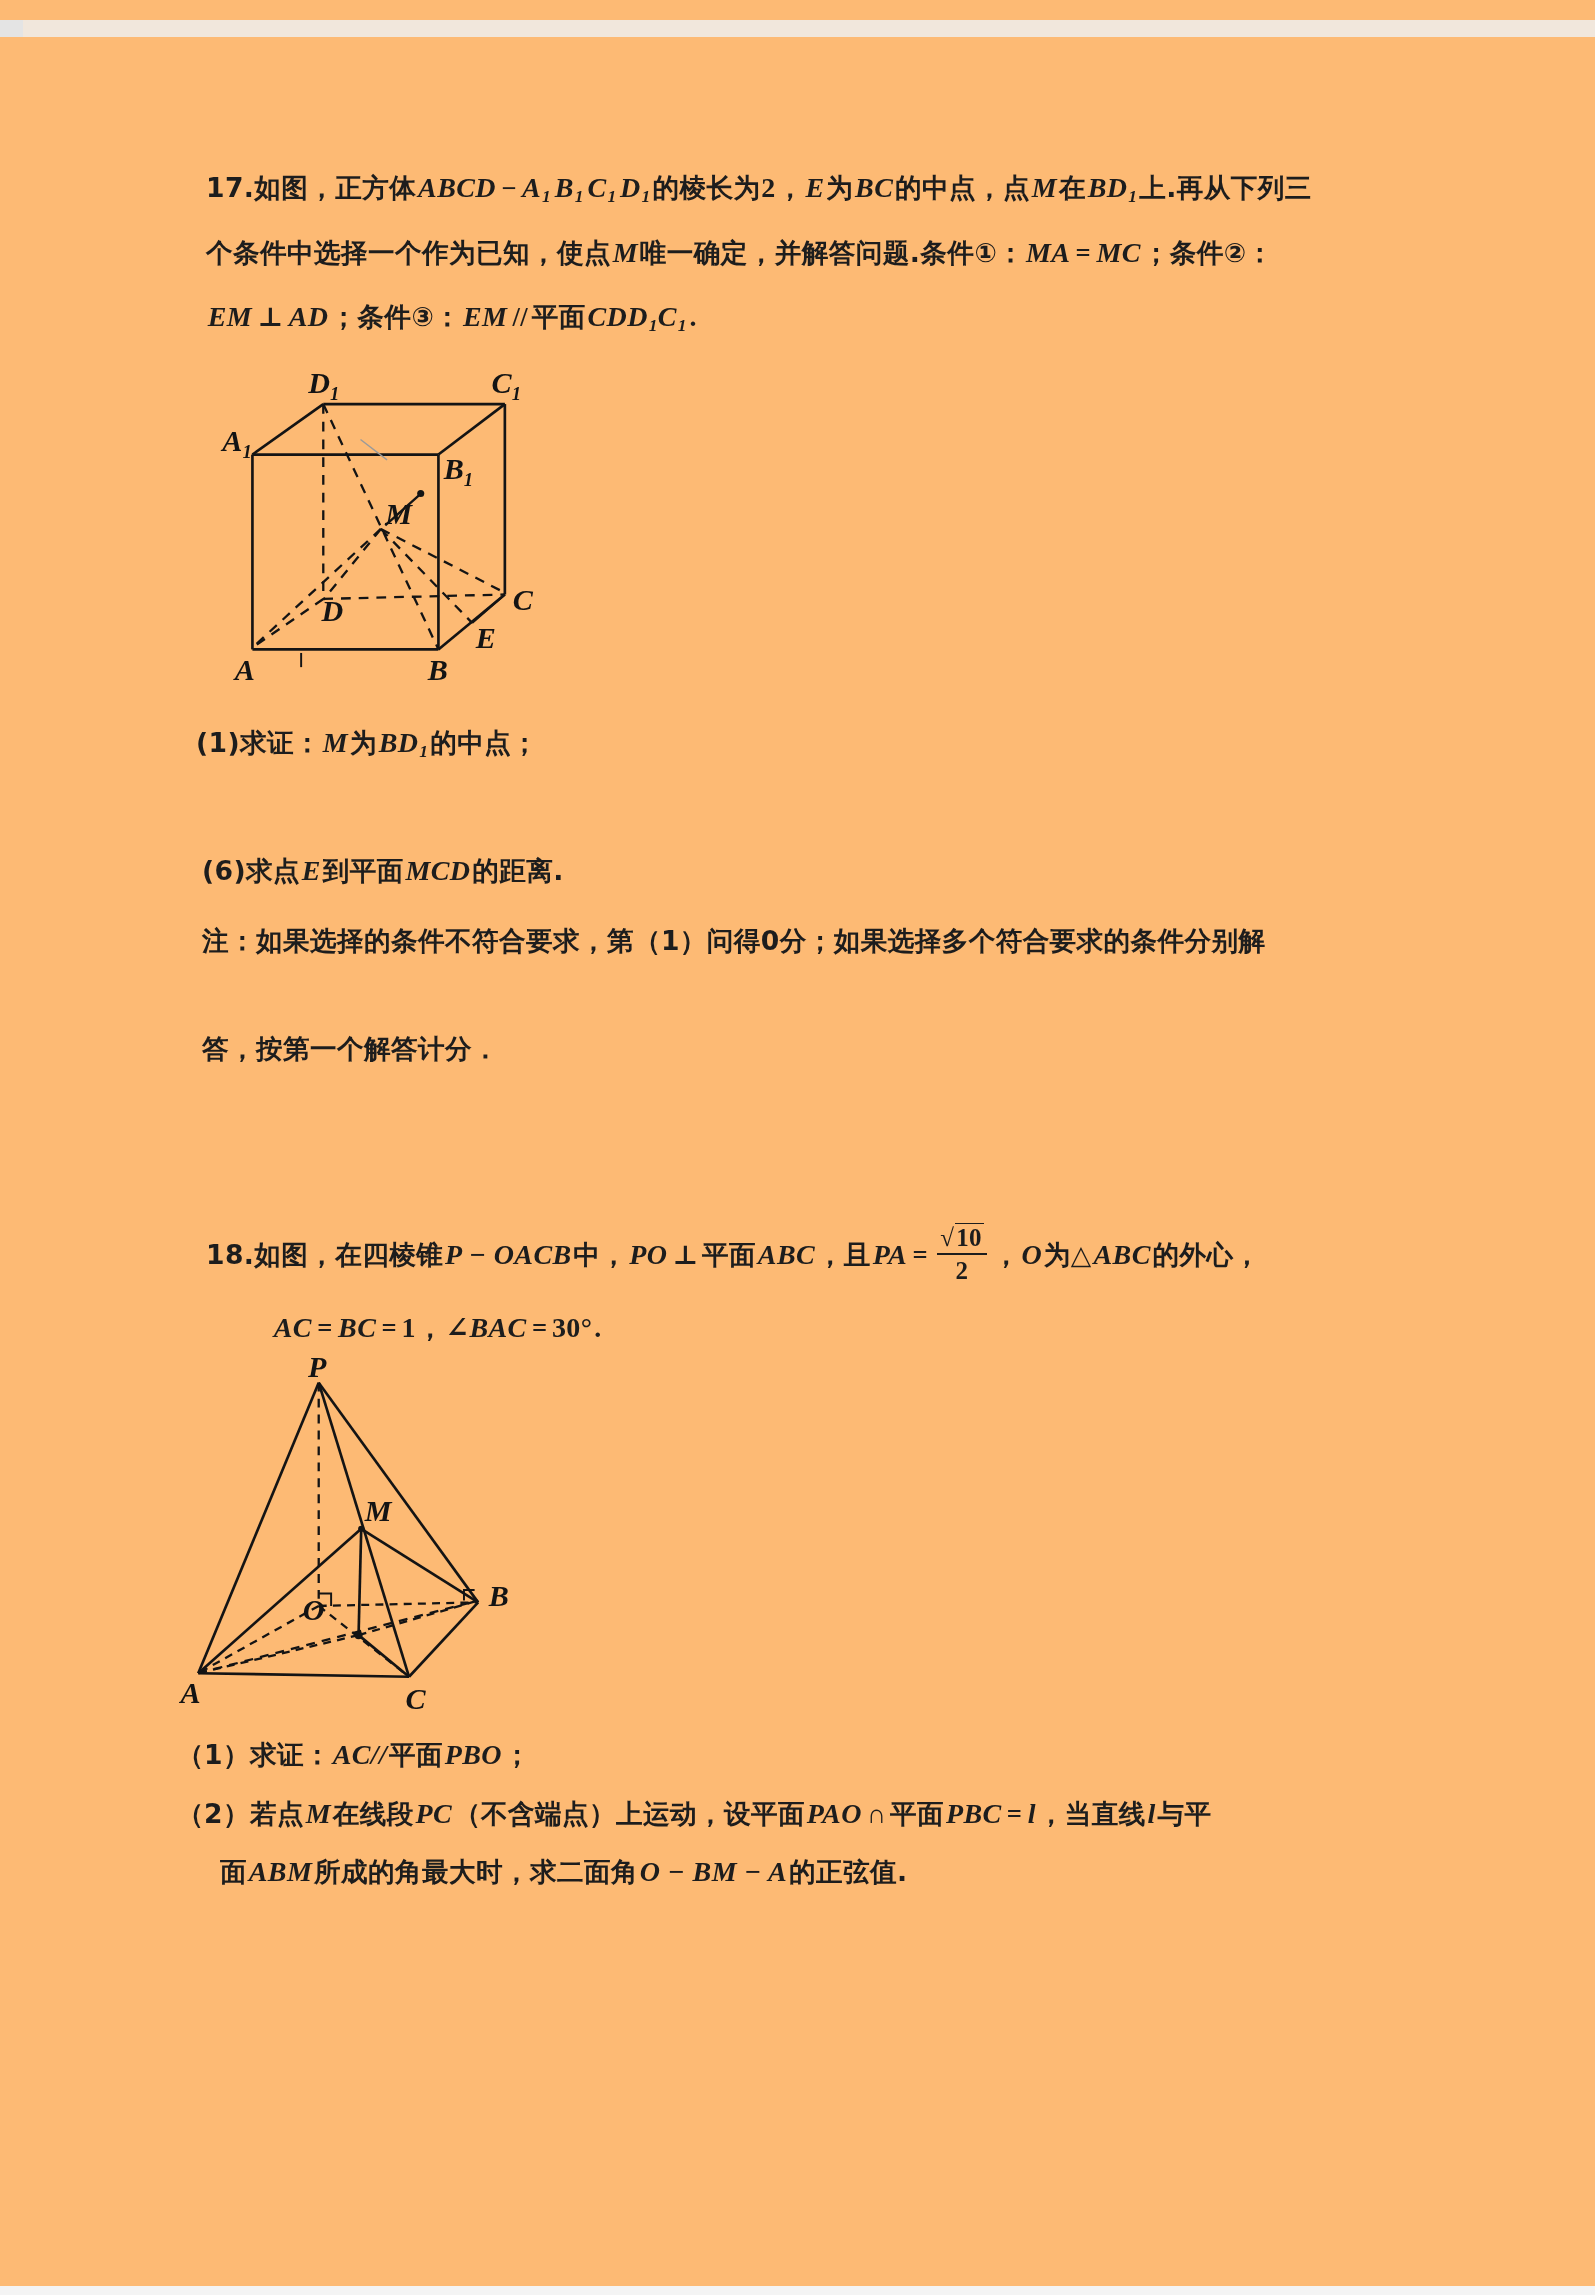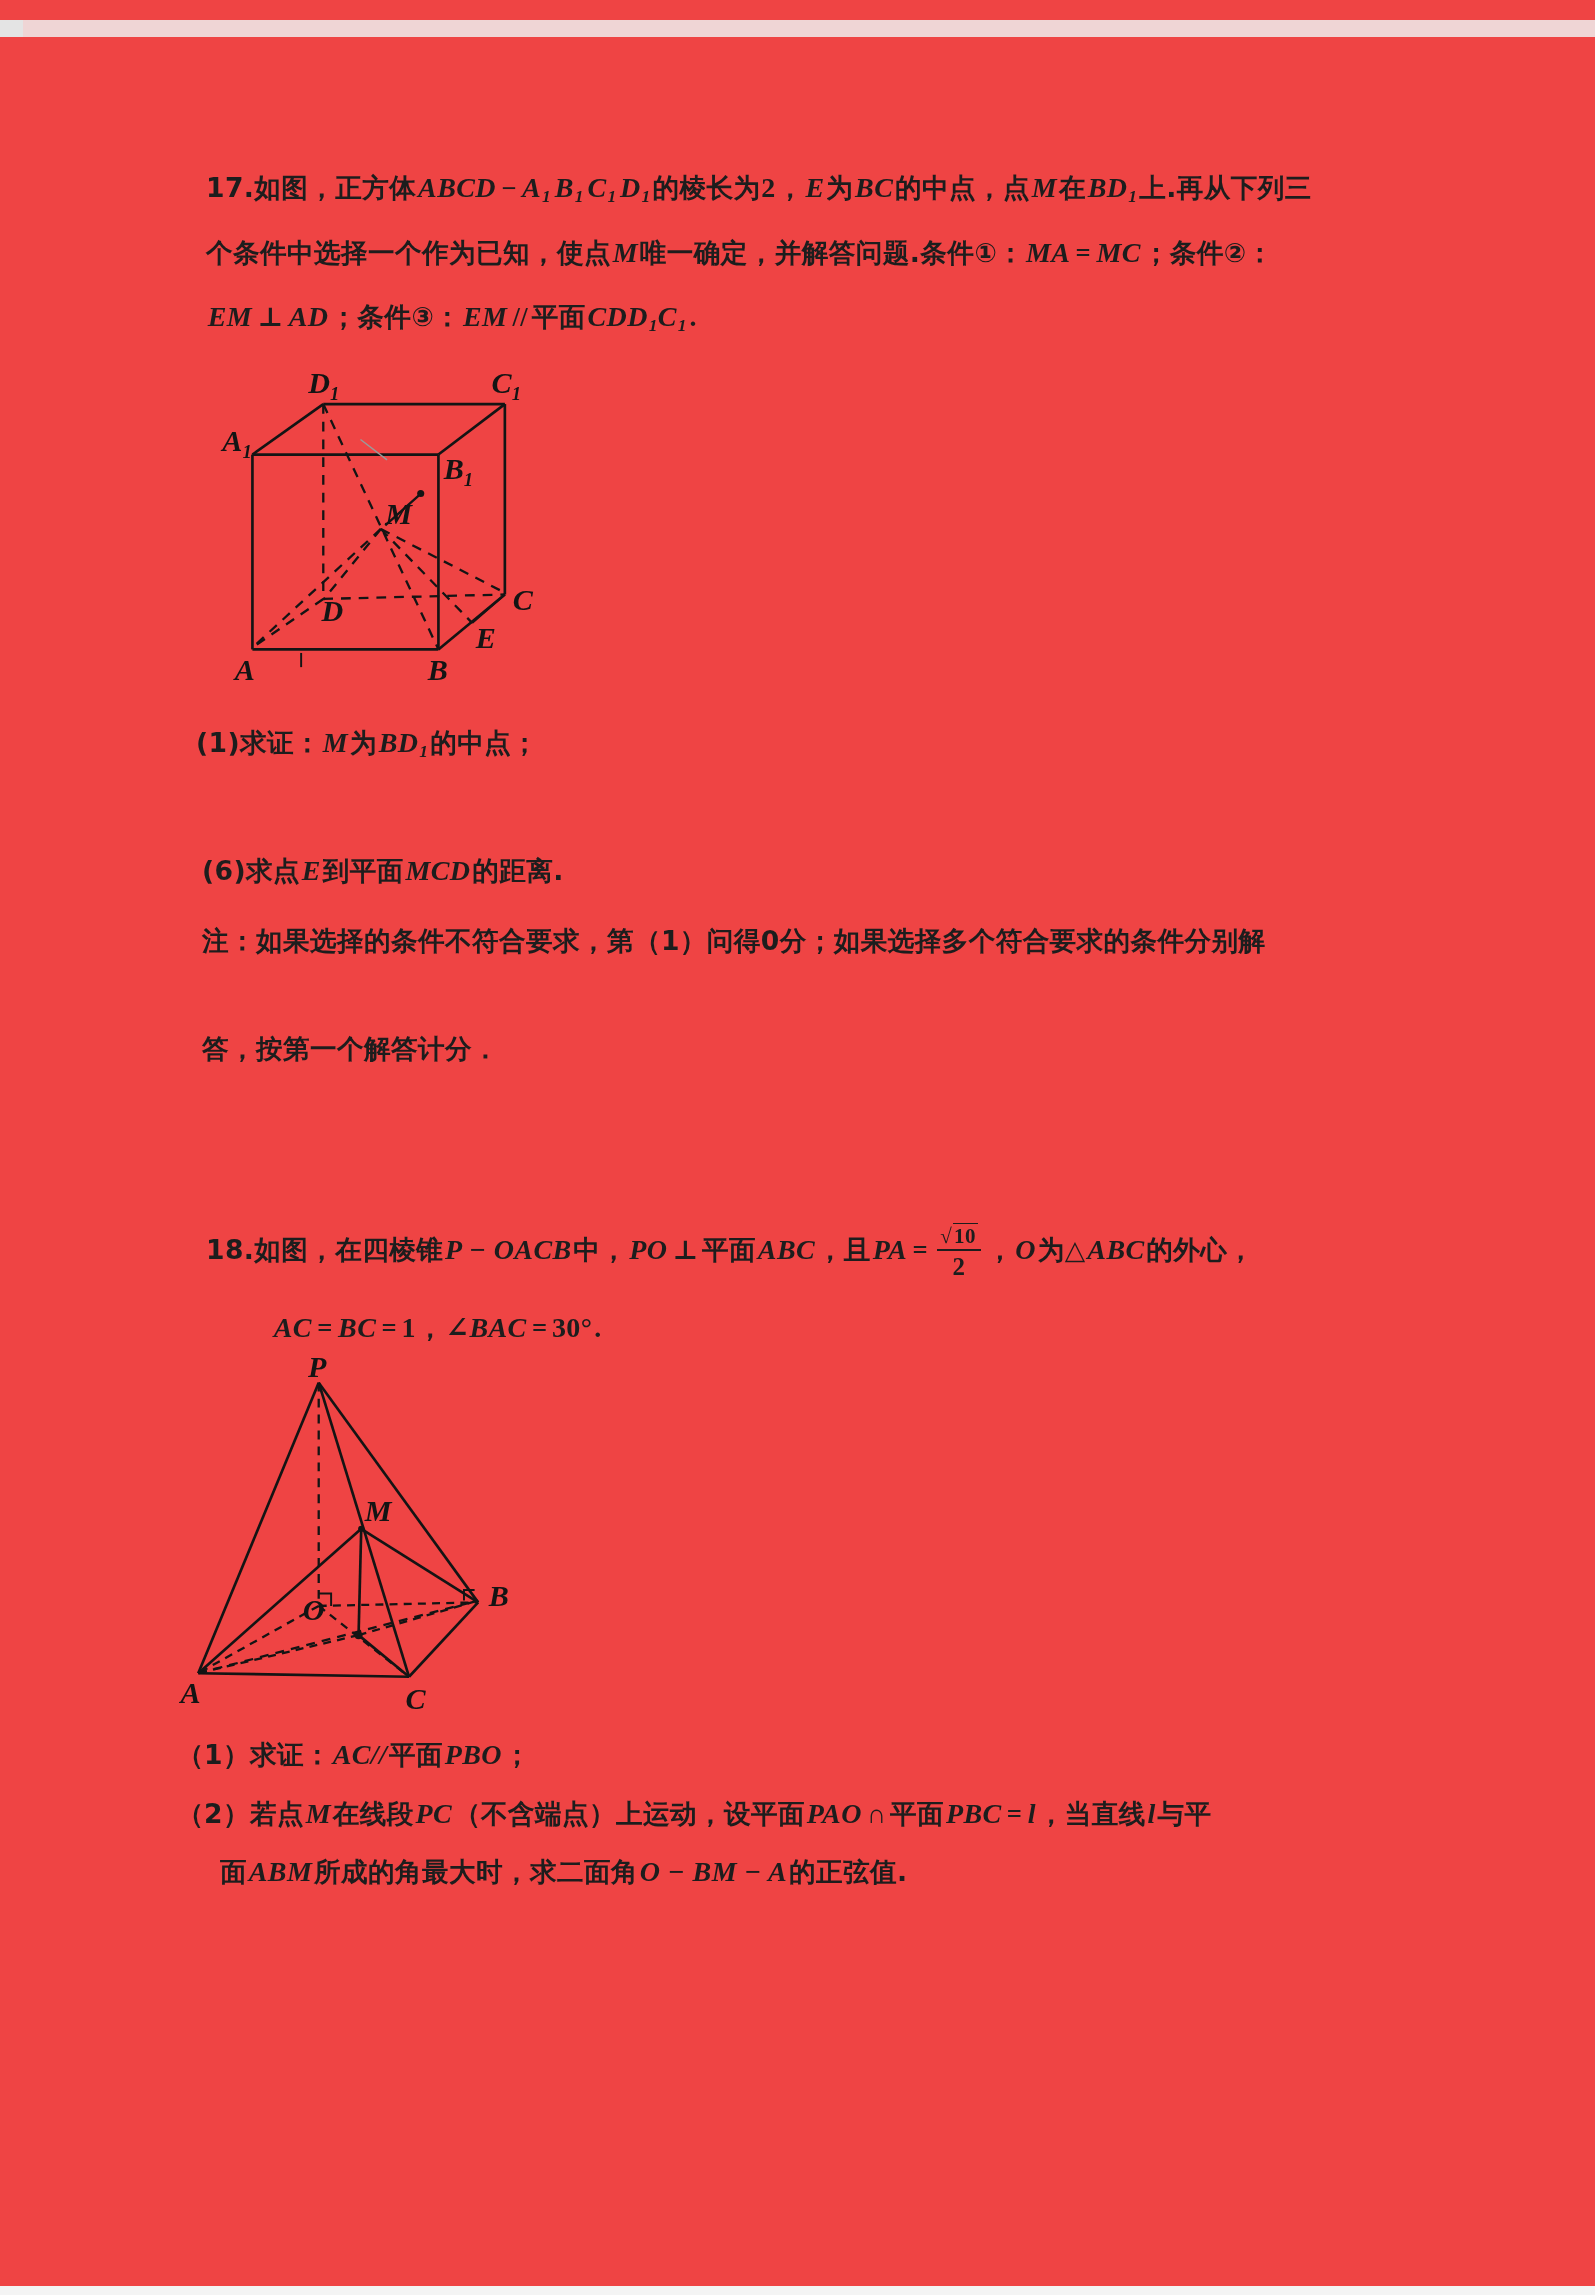--- a/index.html
+++ b/index.html
@@ -11,21 +11,21 @@
     width: 1595px;
     height: 2295px;
     font-family: "Liberation Serif", "DejaVu Serif", serif;
     color: #181818;
     position: relative;
     overflow: hidden;
   }
   .page {
     position: absolute;
     inset: 0;
-    background: #ef4444;
+    background: #fdba74;
     text-decoration: underline;
   }
   
   .scan-edge-top {
     position: absolute;
     top: 19.5px;
     left: 0;
     width: 1595px;
     height: 17px;
     background: #efefef;
@@ -97,21 +97,21 @@
   .frac {
     display: inline-block;
     vertical-align: -.55em;
     text-align: center;
     font-family: "Liberation Serif", "DejaVu Serif", serif;
     font-weight: 700;
     padding: 0 5.3px;
   }
   .frac .num {
     display: block;
-    font-size: 21px;
+    font-size: 25px;
     line-height: 1.05;
     border-bottom: 2.2px solid #1d1d1d;
     padding: 0 3.5px 1.8px 3.5px;
   }
   .frac .den {
     display: block;
     font-size: 25px;
     line-height: 1.15;
     padding-top: 1.8px;
   }

